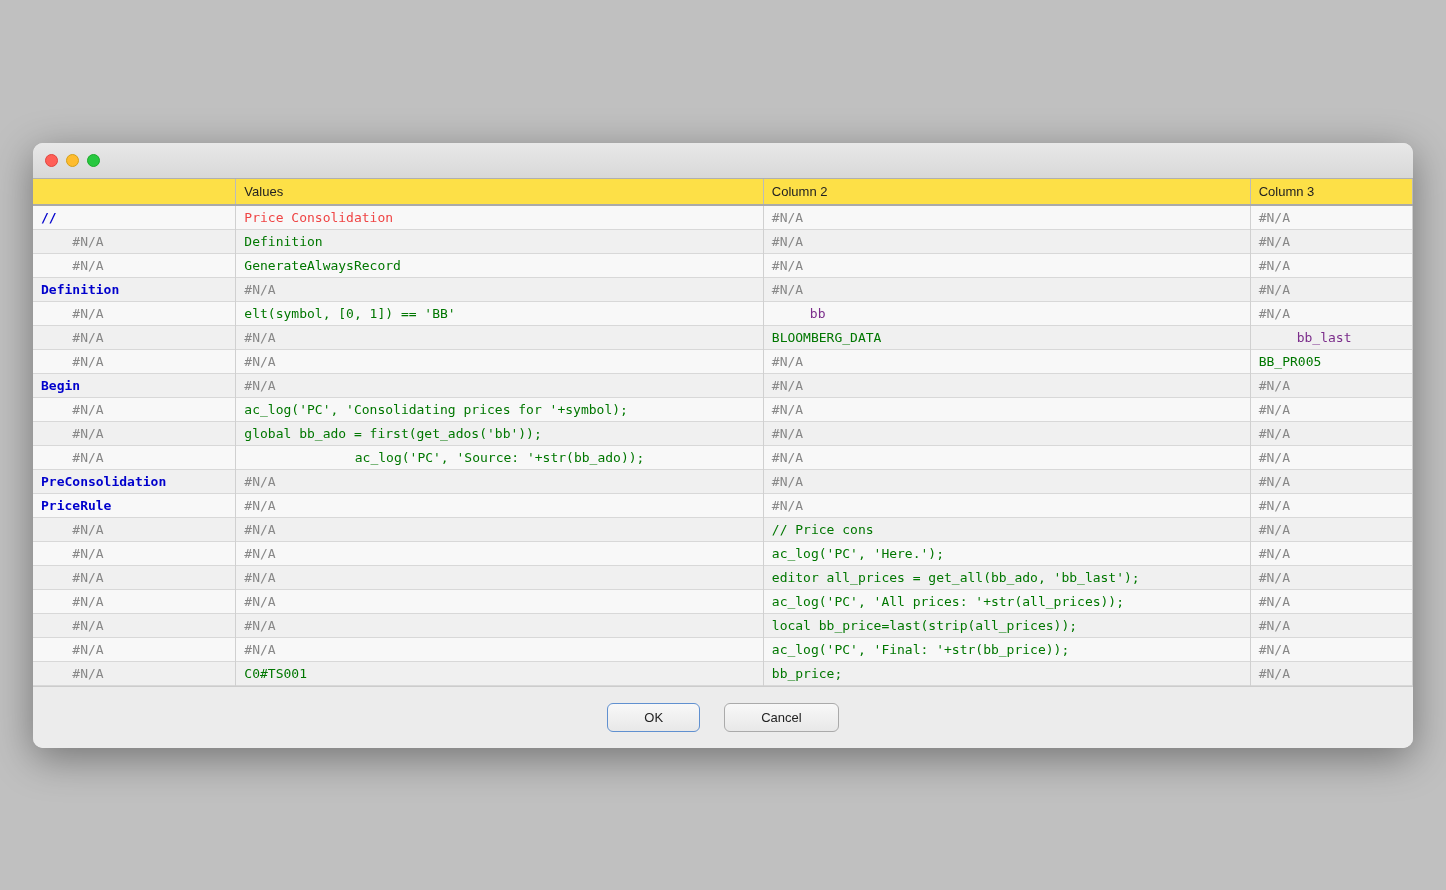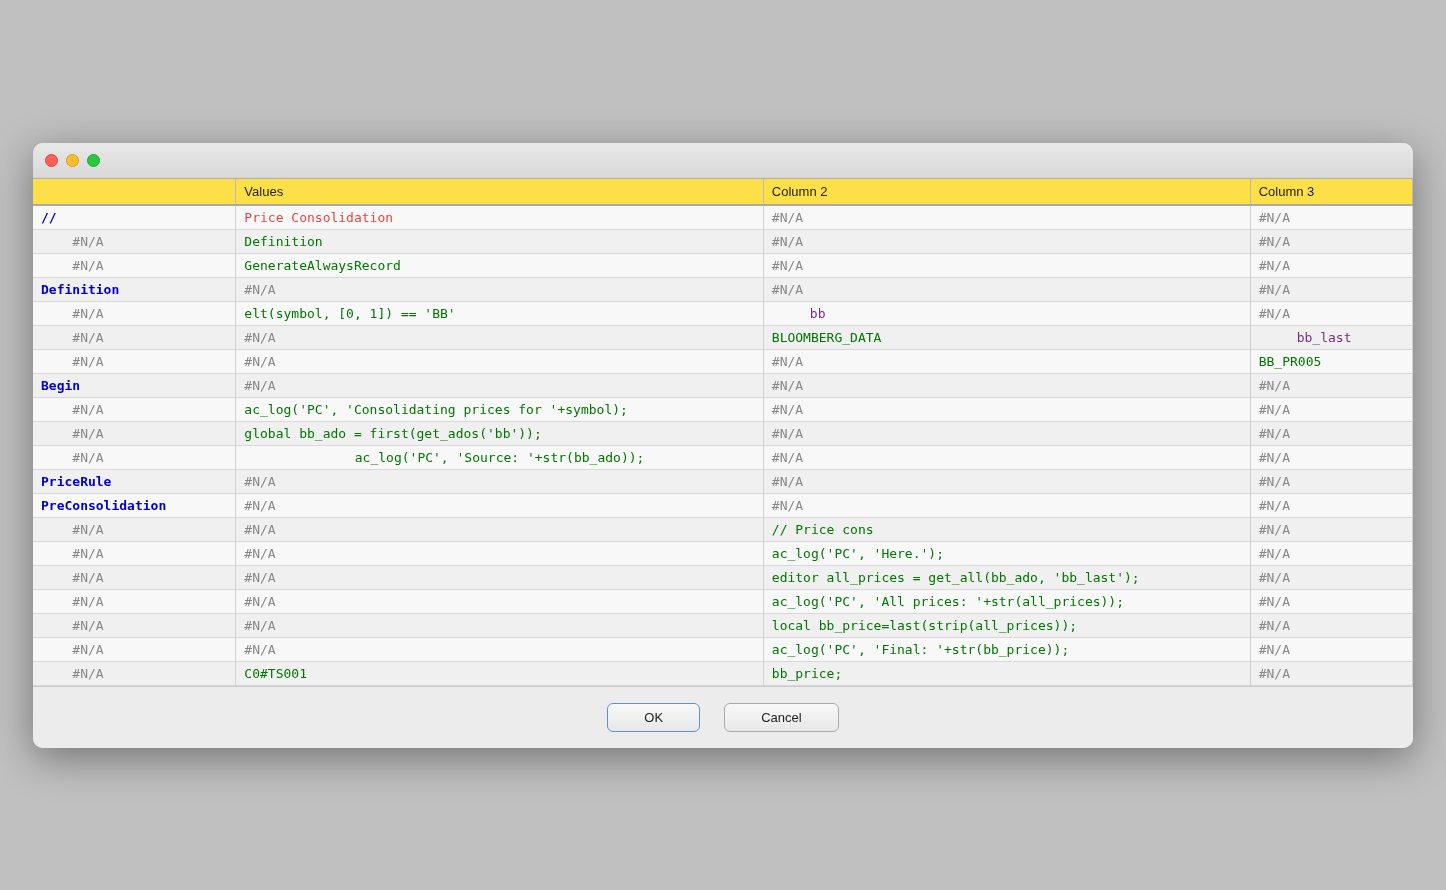--- a/index.html
+++ b/index.html
@@ -218,27 +218,27 @@
               <td class="na" style="font-family: monospace;">#N/A</td>
               <td class="na" style="font-family: monospace;">#N/A</td>
             </tr>
             <tr>
               <td class="na" style="font-family: monospace; white-space: pre;">    #N/A</td>
               <td class="green" style="font-family: monospace; text-align: center;">ac_log('PC', 'Source: '+str(bb_ado));</td>
               <td class="na" style="font-family: monospace;">#N/A</td>
               <td class="na" style="font-family: monospace;">#N/A</td>
             </tr>
             <tr>
+              <td class="blue" style="font-family: monospace; white-space: pre;">PreConsolidation</td>
+              <td class="na" style="font-family: monospace;">#N/A</td>
+              <td class="na" style="font-family: monospace;">#N/A</td>
+              <td class="na" style="font-family: monospace;">#N/A</td>
+            </tr>
+            <tr>
               <td class="blue" style="font-family: monospace; white-space: pre;">PriceRule</td>
-              <td class="na" style="font-family: monospace;">#N/A</td>
-              <td class="na" style="font-family: monospace;">#N/A</td>
-              <td class="na" style="font-family: monospace;">#N/A</td>
-            </tr>
-            <tr>
-              <td class="blue" style="font-family: monospace; white-space: pre;">PreConsolidation</td>
               <td class="na" style="font-family: monospace;">#N/A</td>
               <td class="na" style="font-family: monospace;">#N/A</td>
               <td class="na" style="font-family: monospace;">#N/A</td>
             </tr>
             <tr>
               <td class="na" style="font-family: monospace; white-space: pre;">    #N/A</td>
               <td class="na" style="font-family: monospace;">#N/A</td>
               <td class="green" style="font-family: monospace;">// Price cons</td>
               <td class="na" style="font-family: monospace;">#N/A</td>
             </tr>

